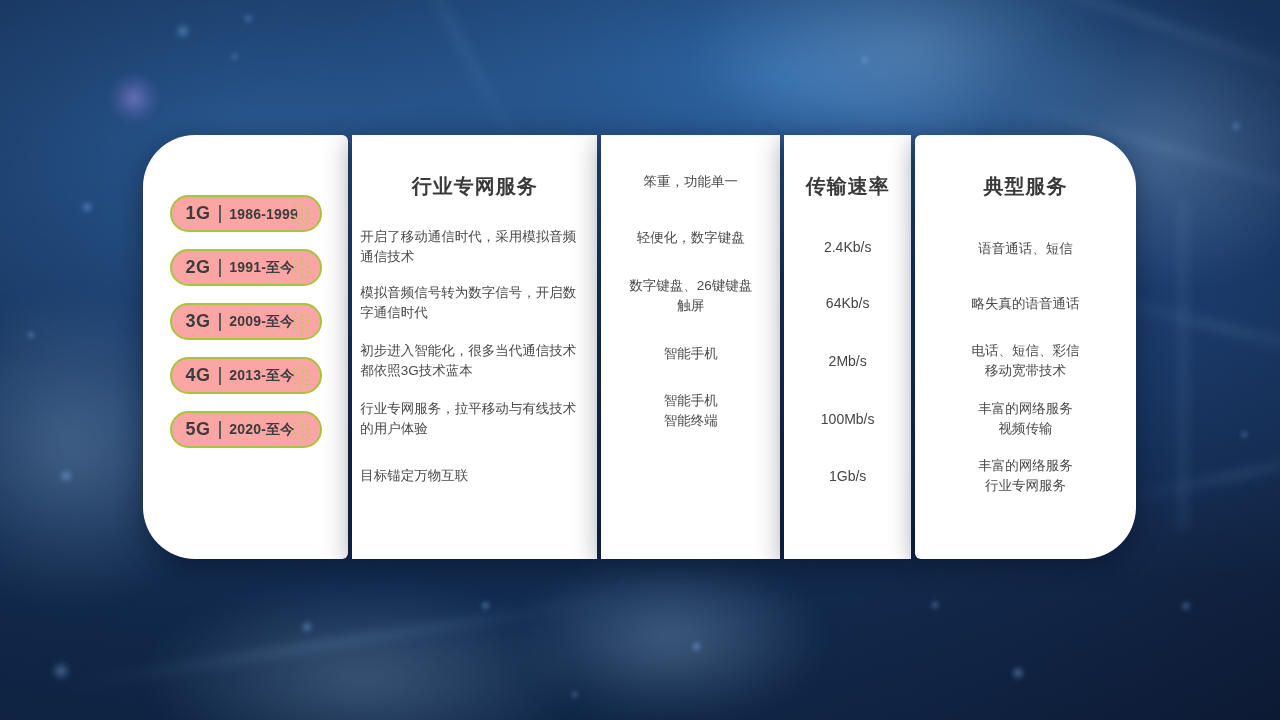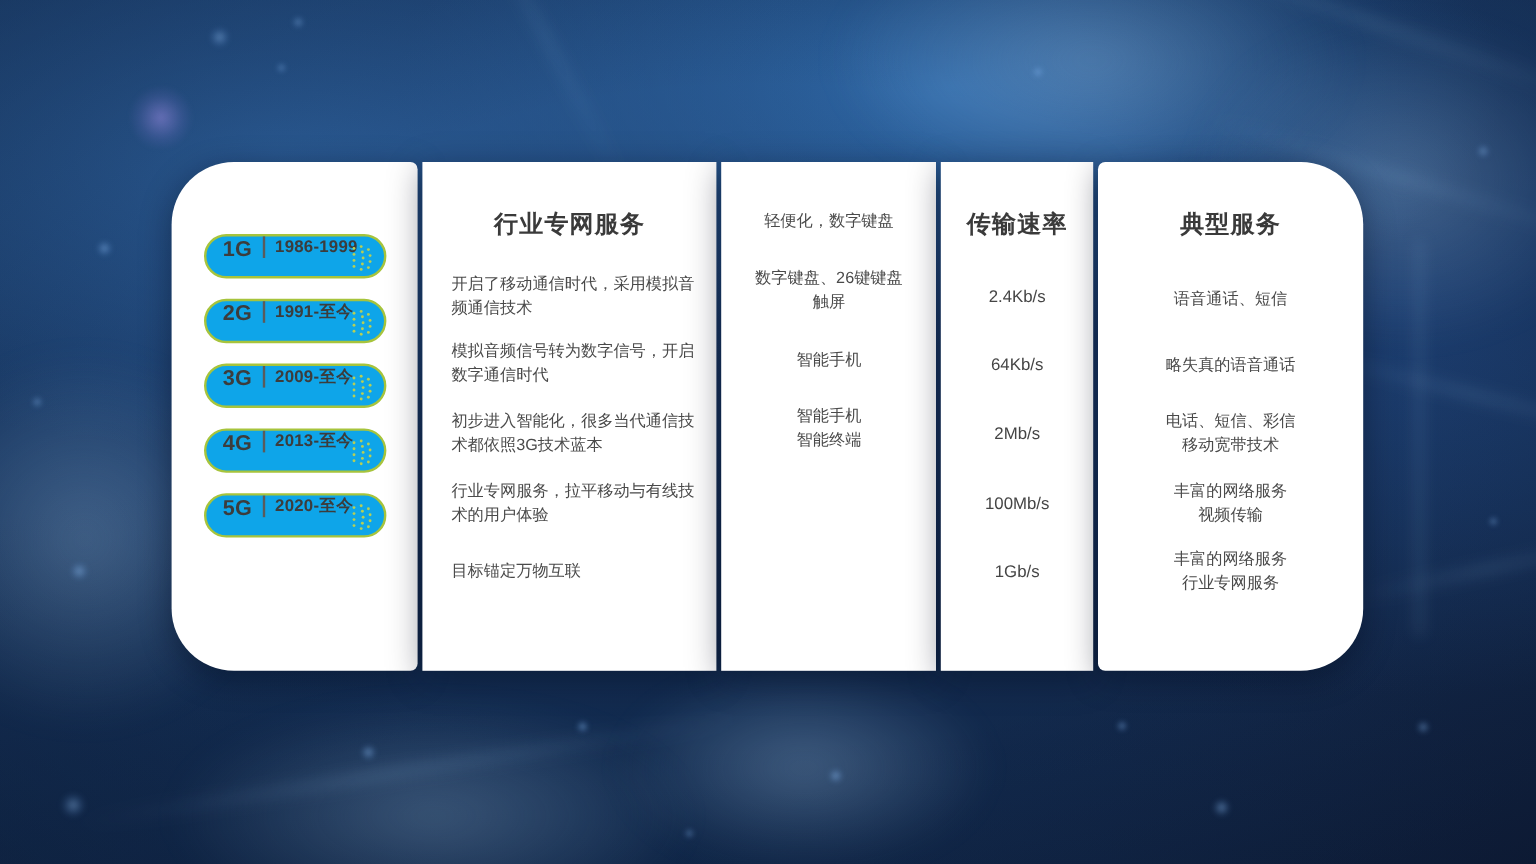--- a/index.html
+++ b/index.html
@@ -77,24 +77,24 @@
   
   .badges {
     padding:22px 0 0 0;
     display:flex; flex-direction:column; align-items:center;
     gap:17px;
   }
   .pill {
     width:152px; height:37px;
     border:2px solid #a7c43c;
     border-radius:19px;
-    display:flex; 
+    display:flex; align-items:center;
     padding-left:14px;
     position:relative;
-    background:#0ea5e9;
+    background:#fca5a5;
   }
   .pill .gen {
     font-size:18px; font-weight:bold; color:#3c3c3c;
     letter-spacing:.3px;
   }
   .pill .bar {
     width:2px; height:18px; background:#5b5b5b;
     margin:0 8px 0 9px;
   }
   .pill .yrs {
@@ -103,21 +103,21 @@
   }
   .pill .wave { position:absolute; right:7px; top:6px; }
 
   
   .rows { padding-top:20px; }
   .cell {
     color:#4a4a4a;
     font-size:13.5px;
     line-height:20px;
   }
-  .p-tech  .cell { padding:0 10px 0 8px; text-align:left;margin-left:16px; }
+  .p-tech  .cell { padding:0 10px 0 8px; text-align:left; }
   .p-term  .cell,
   .p-speed .cell,
   .p-serv  .cell { text-align:center; padding:0 6px; }
   .p-speed .cell { font-size:14px; color:#454545; }
 
   .r1 { height:54px; }
   .r2 { height:57px; }
   .r3 { height:59px; }
   .r4 { height:58px; }
   .r5 { height:56px; }
@@ -310,20 +310,21 @@
       <div class="cell r1">开启了移动通信时代，采用模拟音频通信技术</div>
       <div class="cell r2">模拟音频信号转为数字信号，开启数字通信时代</div>
       <div class="cell r3">初步进入智能化，很多当代通信技术都依照3G技术蓝本</div>
       <div class="cell r4">行业专网服务，拉平移动与有线技术的用户体验</div>
       <div class="cell r5">目标锚定万物互联</div>
     </div>
   </div>
 
   <div class="panel p-term">
     <div class="rows">
+      <div class="cell r1">笨重，功能单一</div>
       <div class="cell r2">轻便化，数字键盘</div>
       <div class="cell r3">
           <div>数字键盘、26键键盘</div>
           <div>触屏</div>
         </div>
       <div class="cell r4">智能手机</div>
       <div class="cell r5">
           <div>智能手机</div>
           <div>智能终端</div>
         </div>

